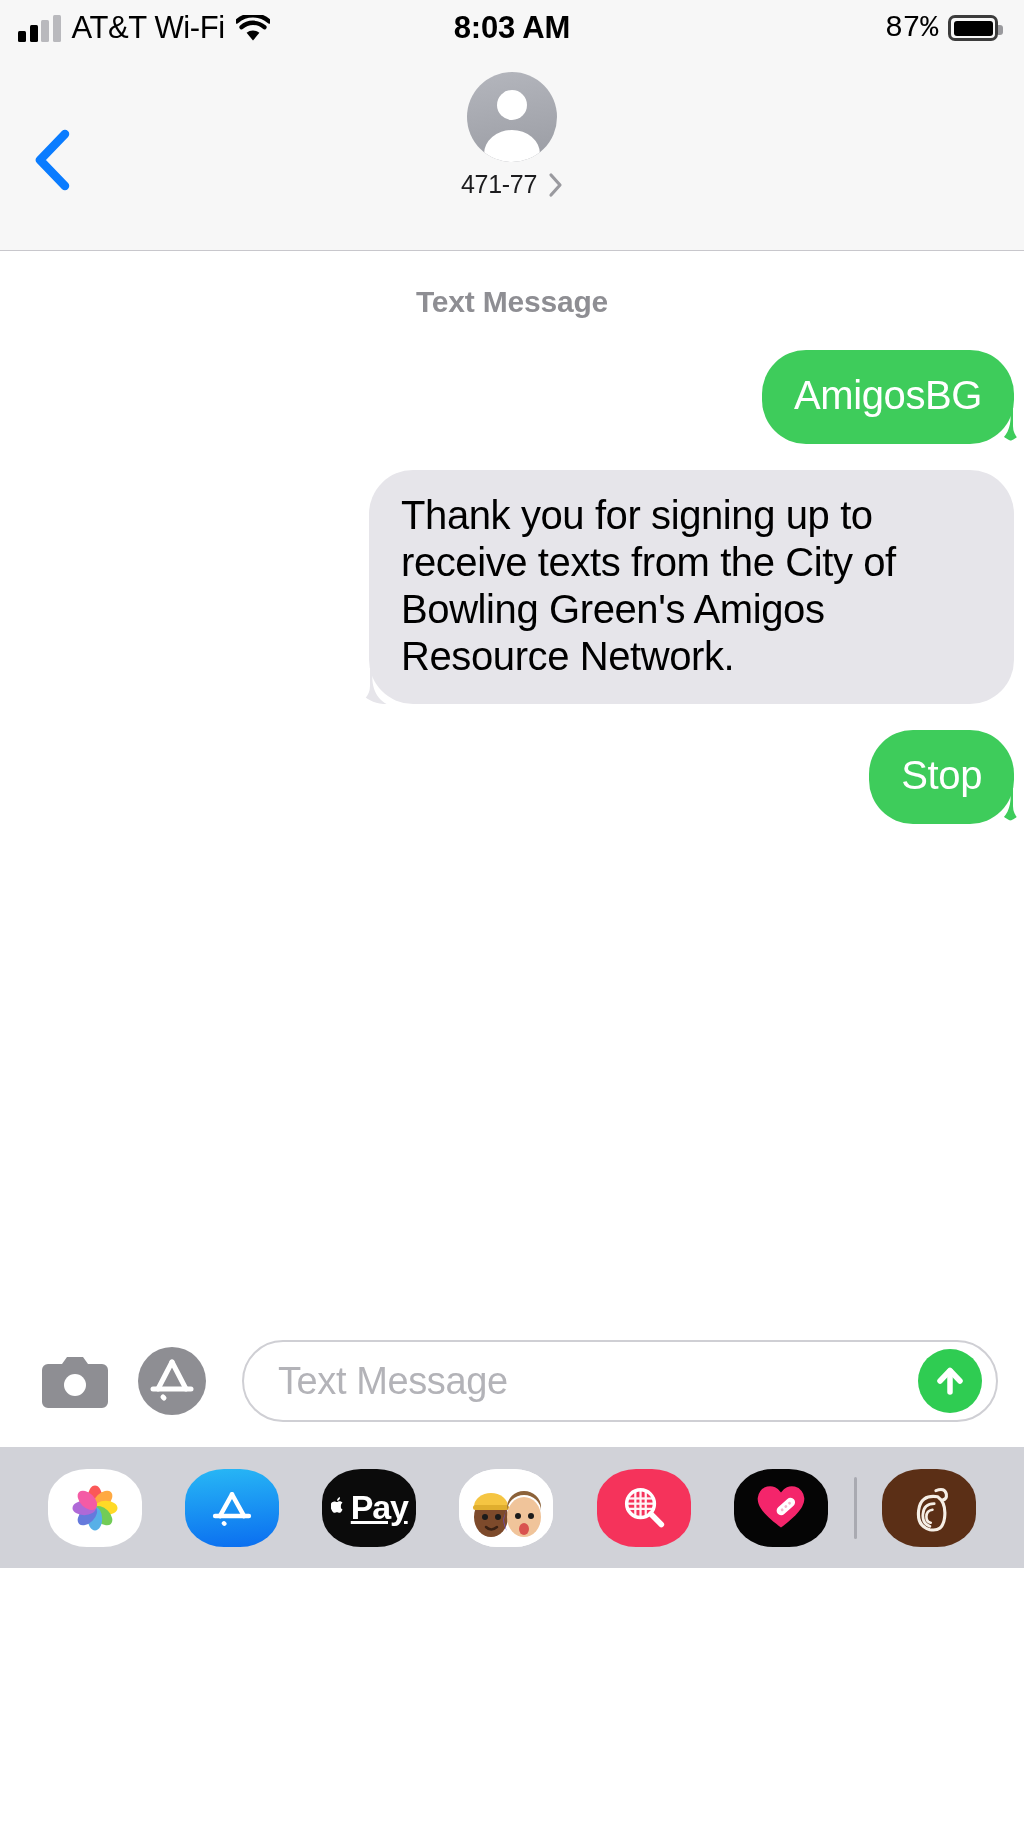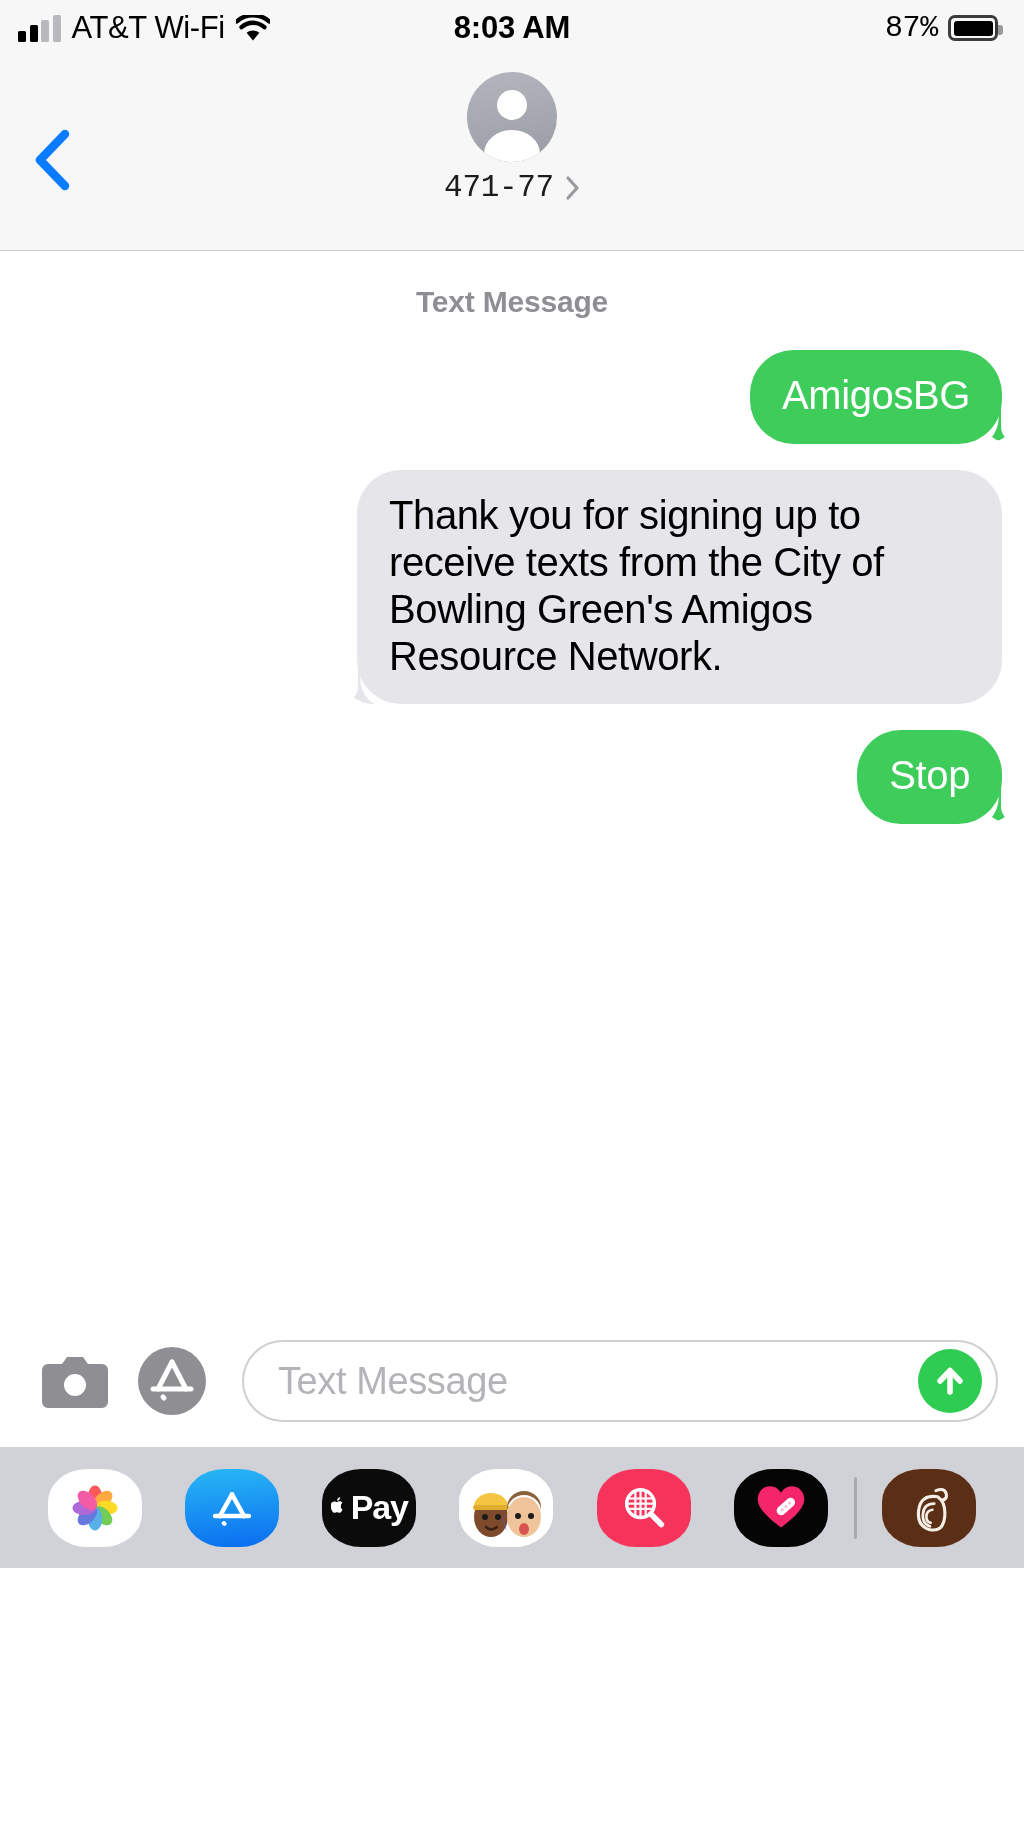--- a/index.html
+++ b/index.html
@@ -79,40 +79,40 @@
   }
   .avatar .head {
     position:absolute; left:50%; top:18px; transform:translateX(-50%);
     width:30px; height:30px; border-radius:50%; background:#fff;
   }
   .avatar .body {
     position:absolute; left:50%; bottom:-16px; transform:translateX(-50%);
     width:56px; height:48px; border-radius:50% 50% 45% 45%; background:#fff;
   }
   .contact-row { display:flex; align-items:center; gap:11px; }
-  .contact-name { font-size:31px; color:#1c1c1e; letter-spacing:-0.3px;font-family:Liberation Mono, monospace; }
+  .contact-name { font-size:25px; color:#1c1c1e; letter-spacing:-0.3px; }
   .chev-small { width:15px; height:26px; }
 
   
   .thread {
     flex:1 1 auto;
     background:#ffffff;
     padding:30px 0 0 0;
     position:relative;
     overflow:hidden;
   }
   .meta {
     text-align:center; line-height:1.38;
     margin-bottom:28px;
   }
   .meta .m1 { font-size:30px; font-weight:700; color:#8e8e93; letter-spacing:-0.2px; }
   .meta .m2 { font-size:30px; color:#8e8e93; letter-spacing:-0.2px; }
   .meta .m2 b { font-weight:700; }
 
-  .row { display:flex; padding:0 22px; margin-bottom:26px; }
+  .row { display:flex; padding:0 10px; margin-bottom:26px; }
   .row.out { justify-content:flex-end; }
   .row.in  { justify-content:flex-end; }
 
   .bubble {
     position:relative;
     max-width:645px;
     padding:22px 32px 24px 32px;
     border-radius:44px;
     font-size:40px;
     line-height:1.18;
@@ -195,21 +195,21 @@
     display:flex; align-items:center; justify-content:center;
     overflow:hidden; position:relative;
   }
   .sep { width:3px; height:62px; background:#a9aab1; border-radius:2px; flex:0 0 auto; margin:0 4px; }
 
   
   .photos { background:#ffffff; }
   
   .appstore { background:linear-gradient(175deg,#28b8f5 0%,#0a6df0 100%); }
   
-  .applepay { background:#0b0b0b; color:#fff; font-size:34px; font-weight:700; letter-spacing:-1.2px; }
+  .applepay { background:#0b0b0b; color:#fff; font-size:34px; font-weight:700; letter-spacing:-1.2px;text-decoration:underline; }
   
   .memoji { background:#ffffff; }
   
   .imgsearch { background:#f5335b; }
   
   .heartapp { background:#050505; }
   
   .pepper { background:#5b2f16; }
 </style>
 </head>

